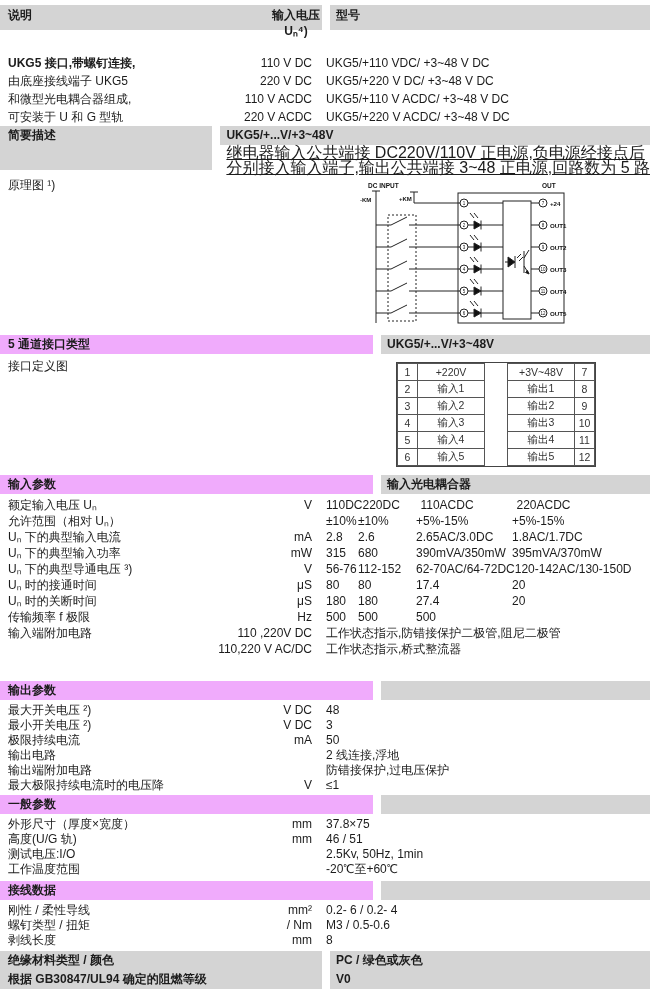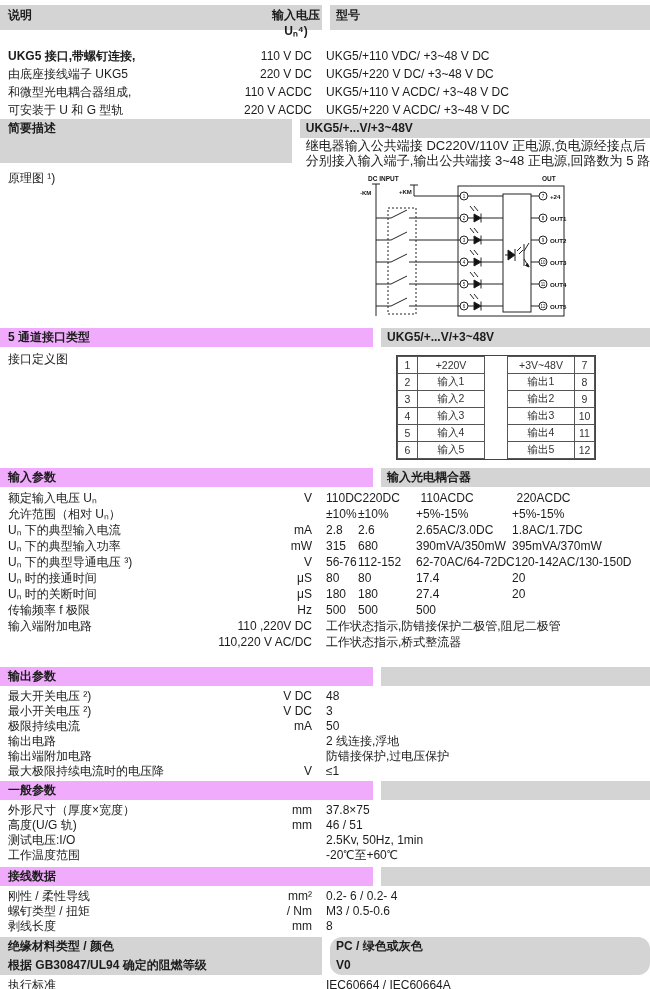--- a/index.html
+++ b/index.html
@@ -29,42 +29,42 @@
   .mrow{display:flex;height:18px;line-height:18px;white-space:nowrap;}
   .mrow .lbl{width:212px;padding-left:8px;box-sizing:border-box;flex:none;}
   .mrow .unit{width:100px;flex:none;text-align:right;}
   .mrow .val{margin-left:14px;}
   
   .brief{display:flex;height:46px;}
   .brief .bl{width:370px;background:#d4d4d4;padding:0 0 0 8px;box-sizing:border-box;
              font-weight:bold;line-height:19px;height:44px;}
   .brief .br{flex:1;margin-left:8px;}
   .brief .br .bt{background:#d4d4d4;height:19px;line-height:19px;font-weight:bold;padding-left:6px;}
-  .brief .br .bd{line-height:14px;padding-left:6px;padding-top:1px;font-size:13px;white-space:nowrap;}
+  .brief .br .bd{line-height:14px;padding-left:6px;padding-top:1px;font-size:16px;white-space:nowrap;text-decoration:underline;}
   
   .schem{position:relative;height:158px;}
   .schem .slabel{position:absolute;left:8px;top:5px;}
   .schem svg{position:absolute;left:358px;top:7px;}
   svg text{fill:#111;font-family:"Liberation Sans",sans-serif;}
   
   .iface{position:relative;height:112px;}
   .iface .ilabel{position:absolute;left:8px;top:4px;}
   .conn{position:absolute;left:396px;top:8px;display:flex;border:1.5px solid #444;background:#fff;}
   .conn table{border-collapse:collapse;}
   .conn td{border:1px solid #555;height:16px;text-align:center;font-size:10.5px;padding:0 2px;
            color:#333;}
   .conn td.num{width:15px;}
   .conn td.lab{width:62px;}
   .conn .spacer{width:22px;}
   .insul{display:flex;height:38px;margin-top:3px;line-height:19px;font-weight:bold;}
   .insul .il{width:322px;background:#d4d4d4;padding-left:8px;box-sizing:border-box;}
-  .insul .ir{flex:1;margin-left:8px;background:#d4d4d4;padding-left:6px;box-sizing:border-box;border-radius:12px;}
+  .insul .ir{flex:1;margin-left:8px;background:#d4d4d4;padding-left:6px;box-sizing:border-box;}
   .botrule{height:4px;background:#3f434a;margin-top:0;}
   .mt2{margin-top:2px;}.mt3{margin-top:3px;}.mt4{margin-top:4px;}
-  .mt5{margin-top:5px;}.mt8{margin-top:17px;}.mt9{margin-top:9px;}
+  .mt5{margin-top:5px;}.mt8{margin-top:24px;}.mt9{margin-top:9px;}
 </style>
 </head>
 <body>
 
 <div class="page">
 
   <div class="hdrbar">
     <div class="hl">
       <span>说明</span>
       <span class="hv">

